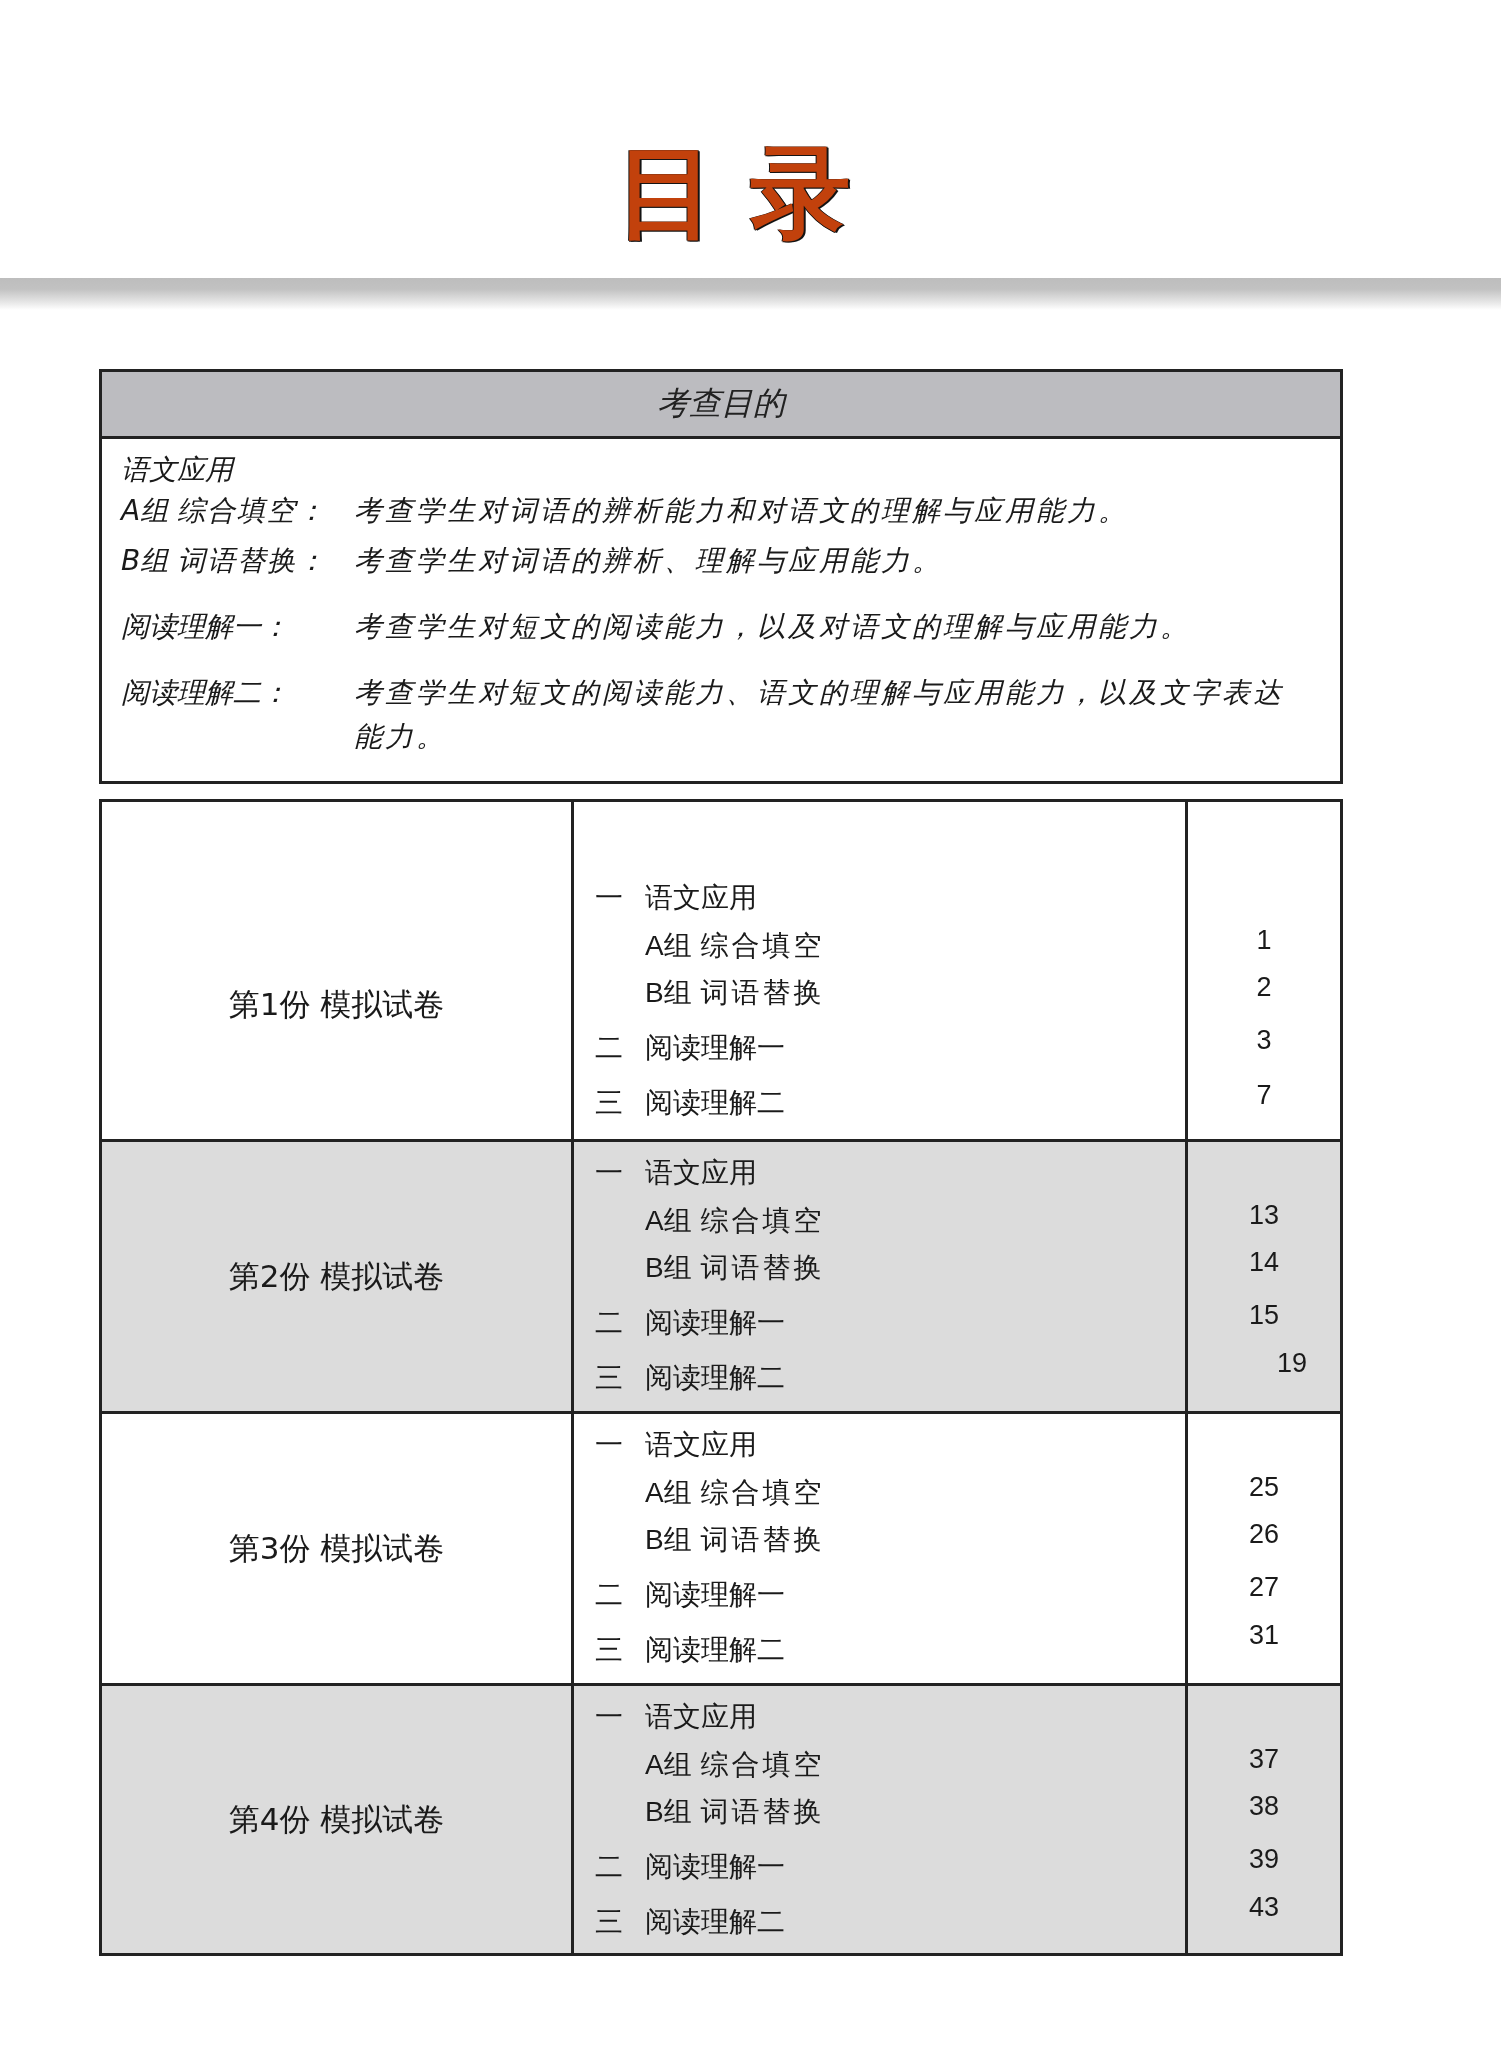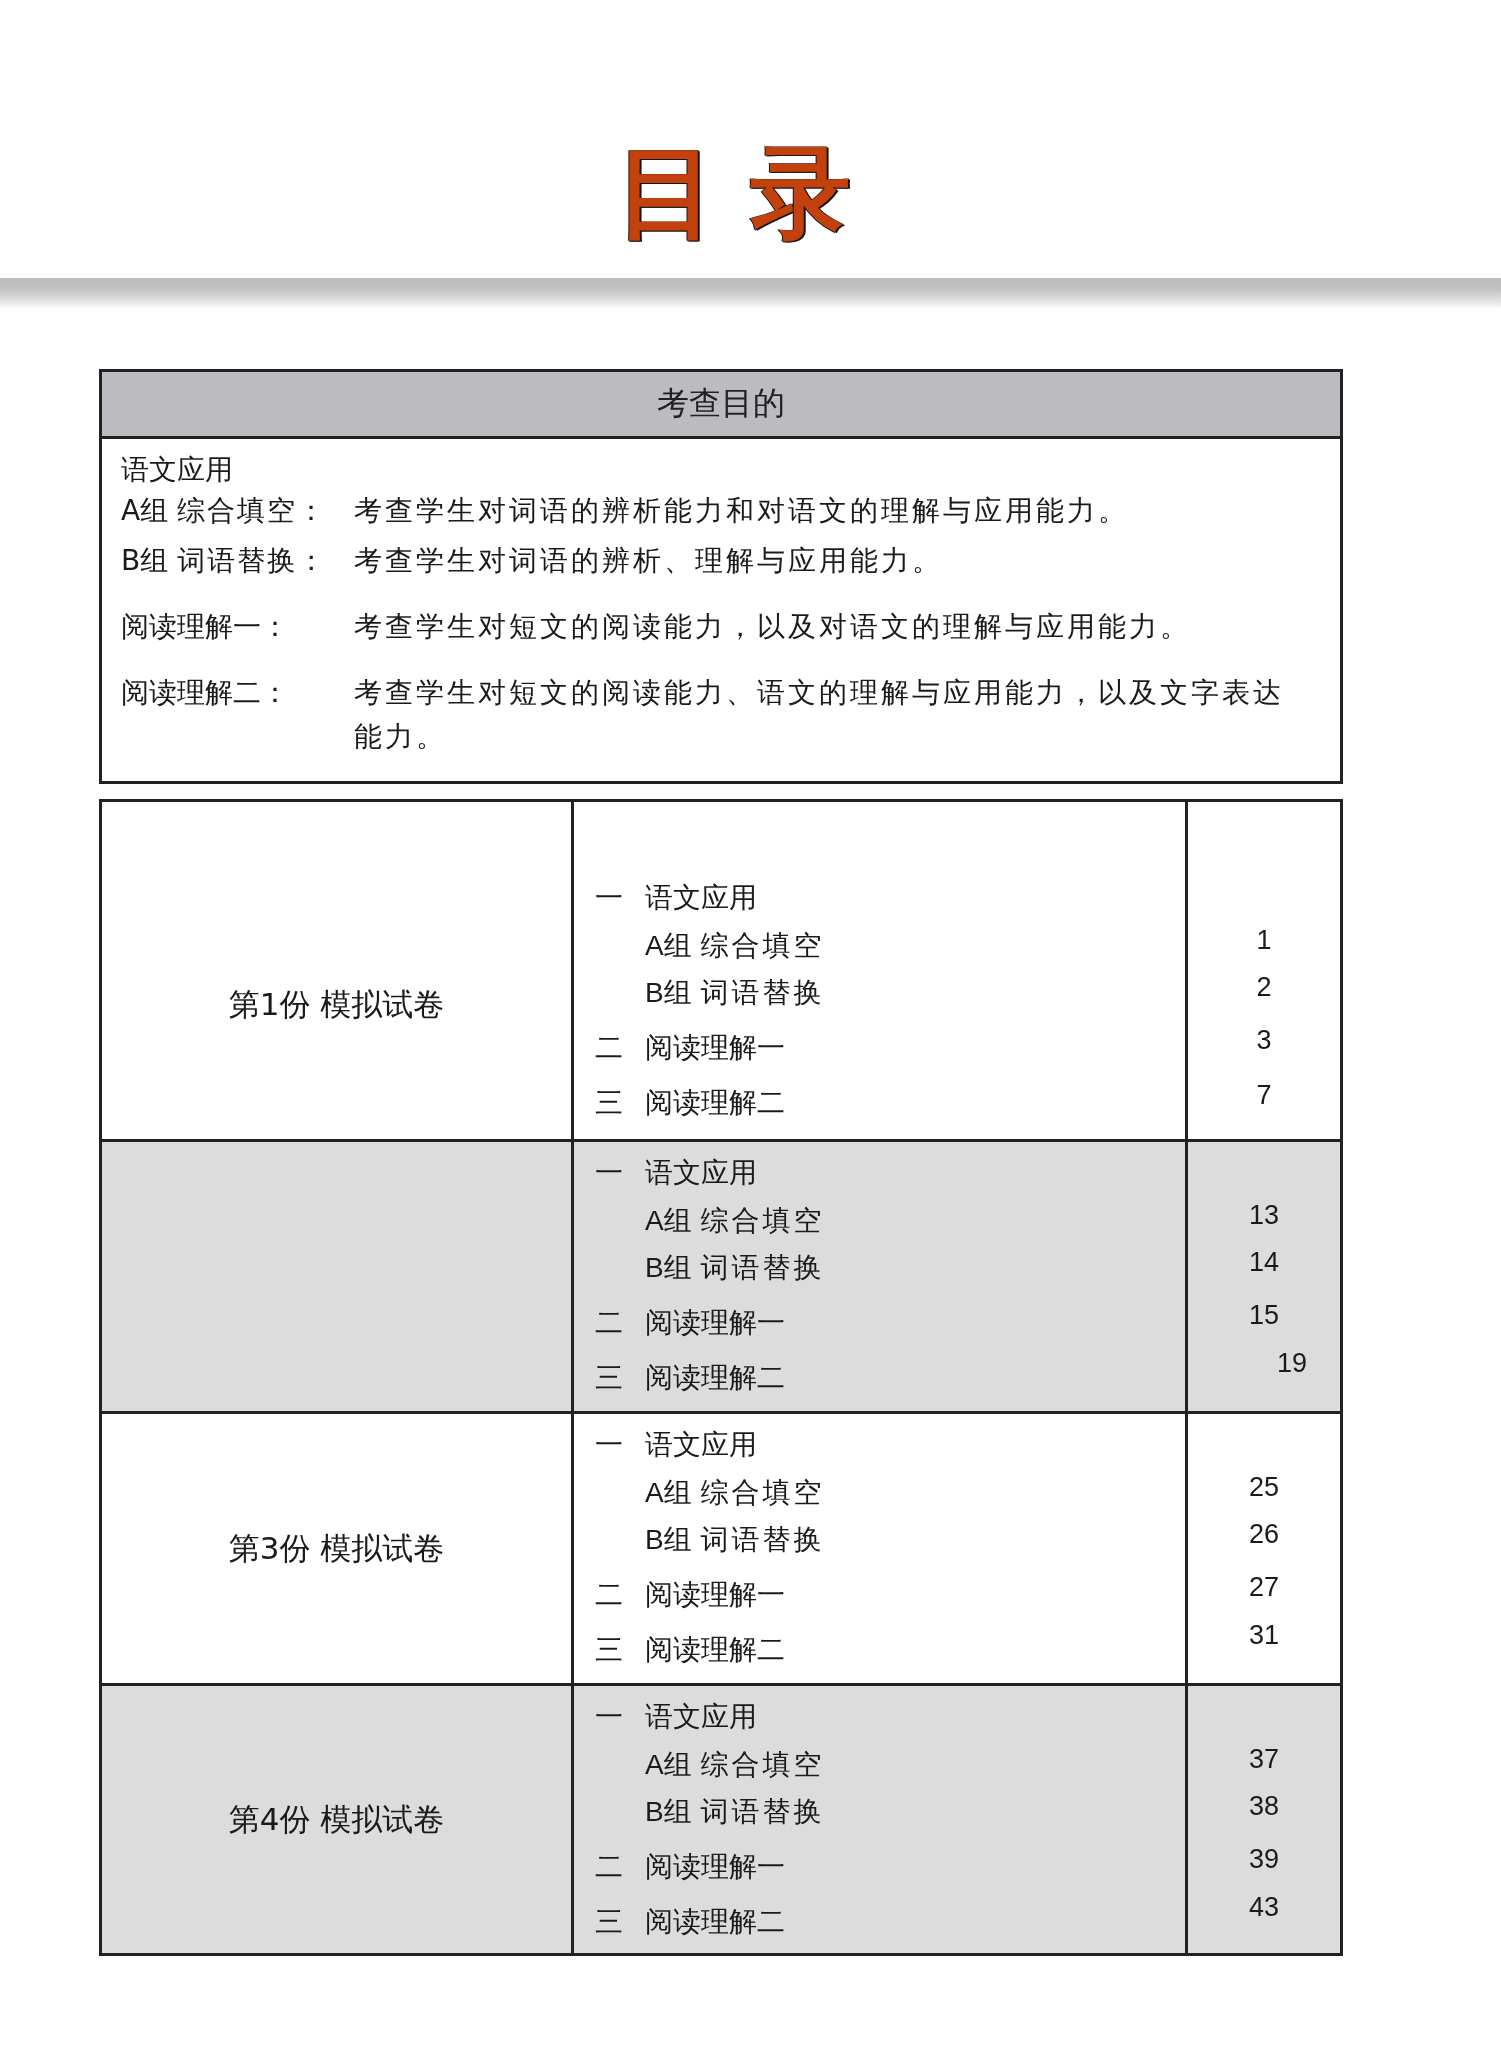--- a/index.html
+++ b/index.html
@@ -15,21 +15,21 @@
     line-height: 120px;
     text-shadow: 1px 0 0 #141414, -1px 0 0 #141414, 0 1px 0 #141414, 2px 1px 0 #141414;
   }
   .band {
     position: absolute; left: 0; top: 278px; width: 1501px; height: 32px;
     background: linear-gradient(to bottom, #bdbdbd 0%, #c2c2c2 35%, #e6e6e6 75%, #ffffff 100%);
   }
   
   .purpose {
     position: absolute; left: 99px; top: 369px; width: 1244px; height: 415px;
-    border: 3px solid #222; box-sizing: border-box; background: #fff;
+    border: 3px solid #222; box-sizing: border-box; background: #fff; font-style: italic;
   }
   .purpose-head {
     height: 67px; background: #bcbcc0; border-bottom: 3px solid #222;
     box-sizing: border-box; display: flex; align-items: center; justify-content: center;
     font-size: 32px; color: #222;
   }
   .purpose-body { position: relative; padding: 0; }
   .sec-title { position: absolute; left: 19px; top: 12px; font-size: 28px; }
   .prow { position: absolute; left: 19px; right: 40px; font-size: 28px; line-height: 44px; }
   .prow .lbl { position: absolute; left: 0; top: 0; white-space: nowrap; }
@@ -115,20 +115,21 @@
     <div class="pg" style="top:105px;">2</div>
     <div class="c-num" style="left:493px;top:162px;">二</div>
     <div class="c-label" style="left:543px;top:162px;">阅读理解一</div>
     <div class="pg" style="top:158px;">3</div>
     <div class="c-num" style="left:493px;top:217px;">三</div>
     <div class="c-label" style="left:543px;top:217px;">阅读理解二</div>
     <div class="pg" style="top:213px;">7</div>
   </div>
 
   <div class="trow shaded" style="top:337px;">
+    <div class="paper-name">第2份  模拟试卷</div>
     <div class="c-num" style="left:493px;top:12px;">一</div>
     <div class="c-label" style="left:543px;top:12px;">语文应用</div>
     <div class="c-sub" style="left:543px;top:60px;"><span class="grp">A组</span> <span class="name">综合填空</span></div>
     <div class="pg" style="top:58px;">13</div>
     <div class="c-sub" style="left:543px;top:107px;"><span class="grp">B组</span> <span class="name">词语替换</span></div>
     <div class="pg" style="top:105px;">14</div>
     <div class="c-num" style="left:493px;top:162px;">二</div>
     <div class="c-label" style="left:543px;top:162px;">阅读理解一</div>
     <div class="pg" style="top:158px;">15</div>
     <div class="c-num" style="left:493px;top:217px;">三</div>

